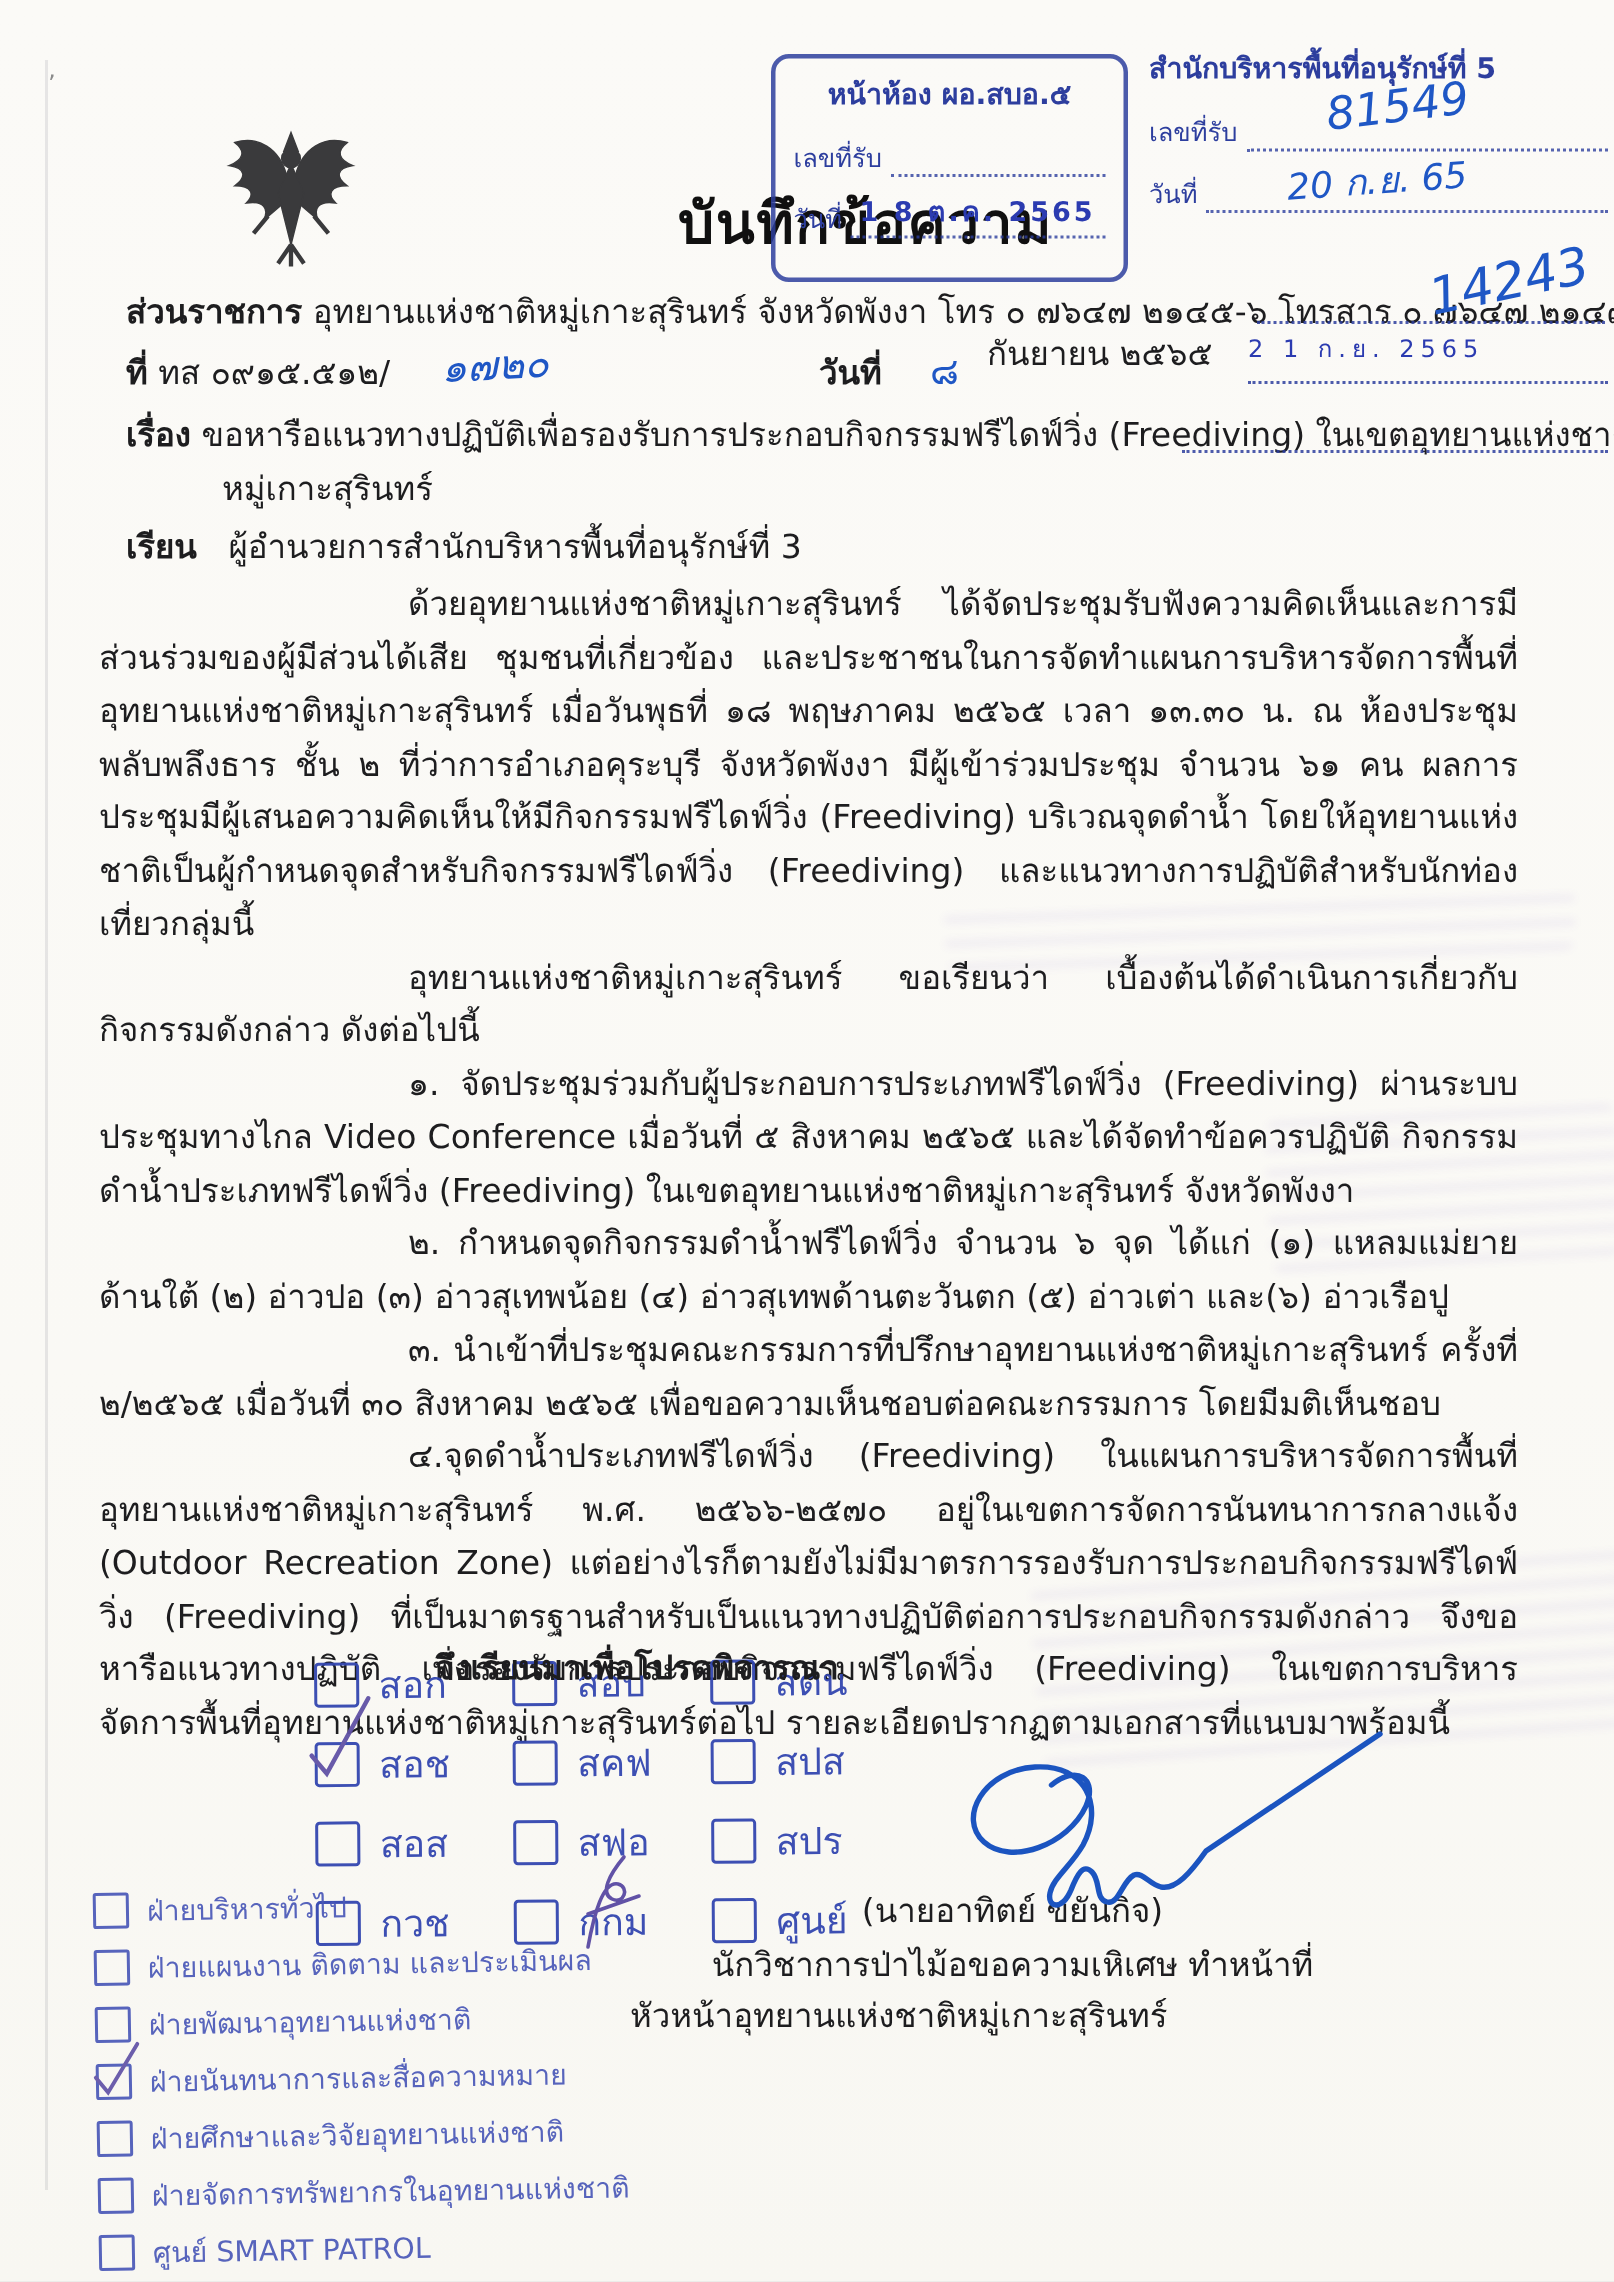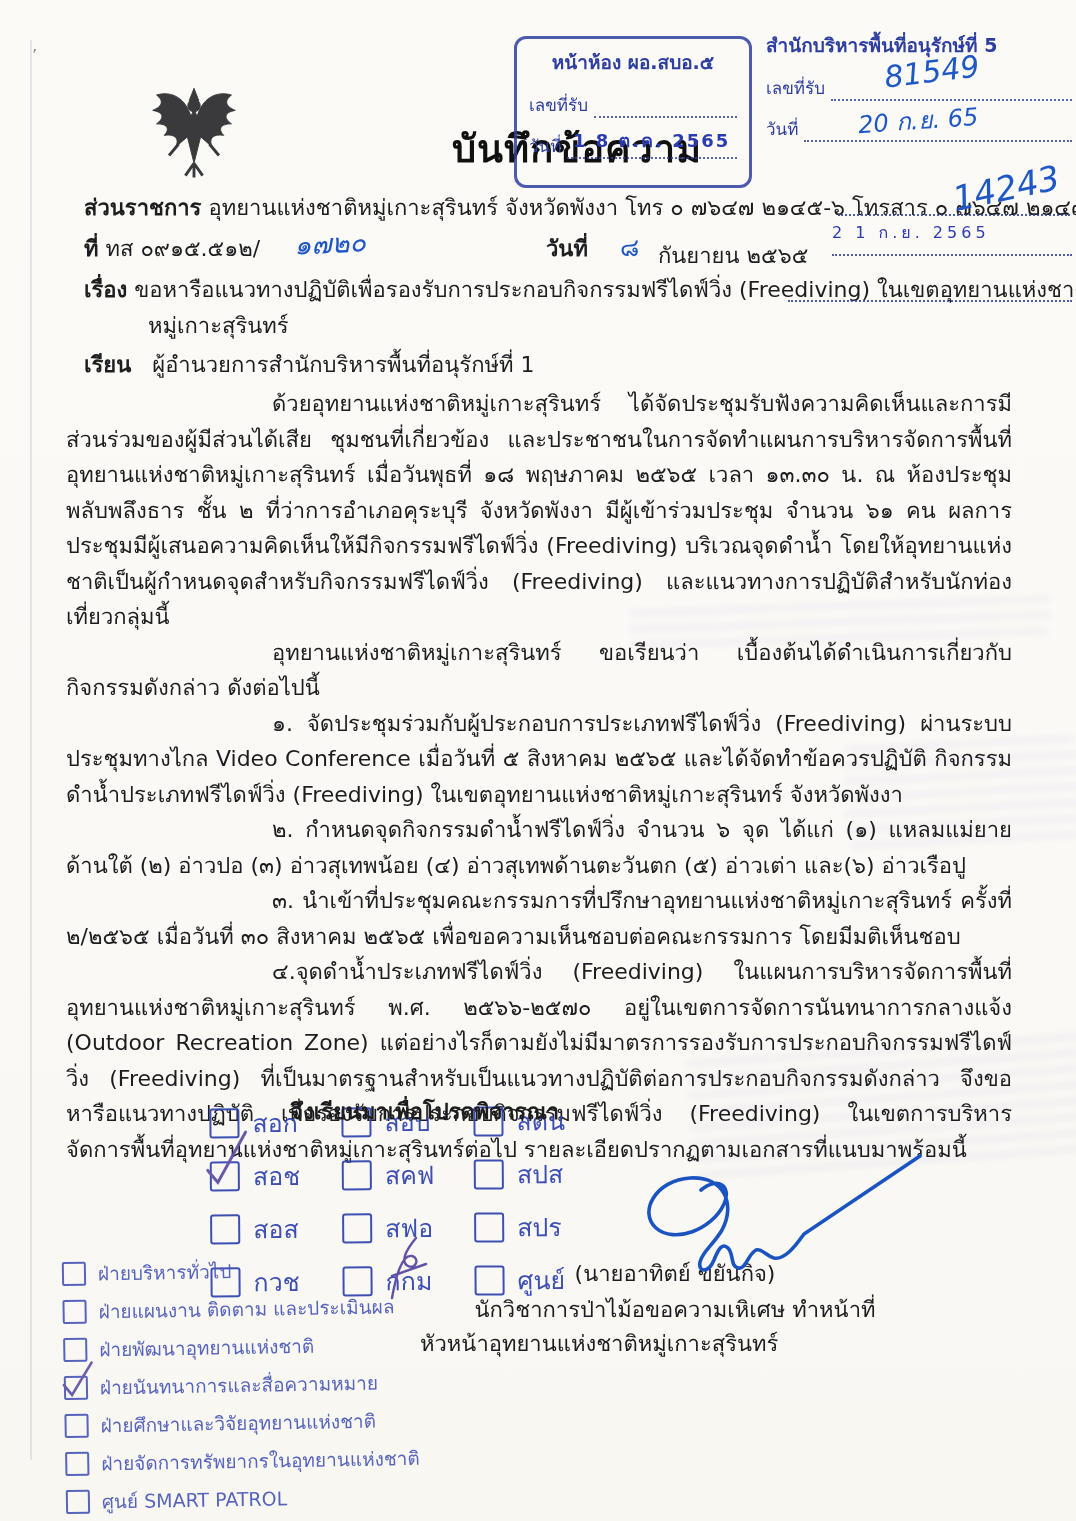--- a/index.html
+++ b/index.html
@@ -133,31 +133,31 @@
 
   <div class="abs hline" style="left:84px;top:231px;">
     <b>ที่</b>
     <span>ทส ๐๙๑๕.๕๑๒/</span>
   </div>
   <div class="abs pen-hw" style="left:294px;top:222px;font-size:27px;transform:rotate(-3deg);z-index:2;">๑๗๒๐</div>
   <div class="abs hline" style="left:546px;top:231px;">
     <b>วันที่</b>
   </div>
   <div class="abs pen" style="left:620px;top:227px;font-size:25px;z-index:2;">๘</div>
-  <div class="abs hline" style="left:658px;top:238px;">กันยายน ๒๕๖๕</div>
+  <div class="abs hline" style="left:658px;top:218px;">กันยายน ๒๕๖๕</div>
 
   <div class="abs hline" style="left:84px;top:272px;">
     <b>เรื่อง</b>
     <span>ขอหารือแนวทางปฏิบัติเพื่อรองรับการประกอบกิจกรรมฟรีไดฟ์วิ่ง (Freediving) ในเขตอุทยานแห่งชาติ</span>
   </div>
   <div class="abs hline" style="left:148px;top:308px;">หมู่เกาะสุรินทร์</div>
 
   <div class="abs hline" style="left:84px;top:347px;">
     <b>เรียน</b>&nbsp;&nbsp;
-    <span>ผู้อำนวยการสำนักบริหารพื้นที่อนุรักษ์ที่ 1</span>
+    <span>ผู้อำนวยการสำนักบริหารพื้นที่อนุรักษ์ที่ 3</span>
   </div>
 
   <div class="abs body-text">
     <p>ด้วยอุทยานแห่งชาติหมู่เกาะสุรินทร์ ได้จัดประชุมรับฟังความคิดเห็นและการมีส่วนร่วมของผู้มีส่วนได้เสีย ชุมชนที่เกี่ยวข้อง และประชาชนในการจัดทำแผนการบริหารจัดการพื้นที่อุทยานแห่งชาติหมู่เกาะสุรินทร์ เมื่อวันพุธที่ ๑๘ พฤษภาคม ๒๕๖๕ เวลา ๑๓.๓๐ น. ณ ห้องประชุมพลับพลึงธาร ชั้น ๒ ที่ว่าการอำเภอคุระบุรี จังหวัดพังงา มีผู้เข้าร่วมประชุม จำนวน ๖๑ คน ผลการประชุมมีผู้เสนอความคิดเห็นให้มีกิจกรรมฟรีไดฟ์วิ่ง (Freediving) บริเวณจุดดำน้ำ โดยให้อุทยานแห่งชาติเป็นผู้กำหนดจุดสำหรับกิจกรรมฟรีไดฟ์วิ่ง (Freediving) และแนวทางการปฏิบัติสำหรับนักท่องเที่ยวกลุ่มนี้</p>
     <p>อุทยานแห่งชาติหมู่เกาะสุรินทร์ ขอเรียนว่า เบื้องต้นได้ดำเนินการเกี่ยวกับกิจกรรมดังกล่าว ดังต่อไปนี้</p>
     <p>๑. จัดประชุมร่วมกับผู้ประกอบการประเภทฟรีไดฟ์วิ่ง (Freediving) ผ่านระบบประชุมทางไกล Video Conference เมื่อวันที่ ๕ สิงหาคม ๒๕๖๕ และได้จัดทำข้อควรปฏิบัติ กิจกรรมดำน้ำประเภทฟรีไดฟ์วิ่ง (Freediving) ในเขตอุทยานแห่งชาติหมู่เกาะสุรินทร์ จังหวัดพังงา</p>
     <p>๒. กำหนดจุดกิจกรรมดำน้ำฟรีไดฟ์วิ่ง จำนวน ๖ จุด ได้แก่ (๑) แหลมแม่ยายด้านใต้ (๒) อ่าวปอ (๓) อ่าวสุเทพน้อย (๔) อ่าวสุเทพด้านตะวันตก (๕) อ่าวเต่า และ(๖) อ่าวเรือปู</p>
     <p>๓. นำเข้าที่ประชุมคณะกรรมการที่ปรึกษาอุทยานแห่งชาติหมู่เกาะสุรินทร์ ครั้งที่ ๒/๒๕๖๕ เมื่อวันที่ ๓๐ สิงหาคม ๒๕๖๕ เพื่อขอความเห็นชอบต่อคณะกรรมการ โดยมีมติเห็นชอบ</p>
     <p>๔.จุดดำน้ำประเภทฟรีไดฟ์วิ่ง (Freediving) ในแผนการบริหารจัดการพื้นที่อุทยานแห่งชาติหมู่เกาะสุรินทร์ พ.ศ. ๒๕๖๖-๒๕๗๐ อยู่ในเขตการจัดการนันทนาการกลางแจ้ง (Outdoor Recreation Zone) แต่อย่างไรก็ตามยังไม่มีมาตรการรองรับการประกอบกิจกรรมฟรีไดฟ์วิ่ง (Freediving) ที่เป็นมาตรฐานสำหรับเป็นแนวทางปฏิบัติต่อการประกอบกิจกรรมดังกล่าว จึงขอหารือแนวทางปฏิบัติ เพื่อรองรับการประกอบกิจกรรมฟรีไดฟ์วิ่ง (Freediving) ในเขตการบริหารจัดการพื้นที่อุทยานแห่งชาติหมู่เกาะสุรินทร์ต่อไป รายละเอียดปรากฏตามเอกสารที่แนบมาพร้อมนี้</p>
   </div>

